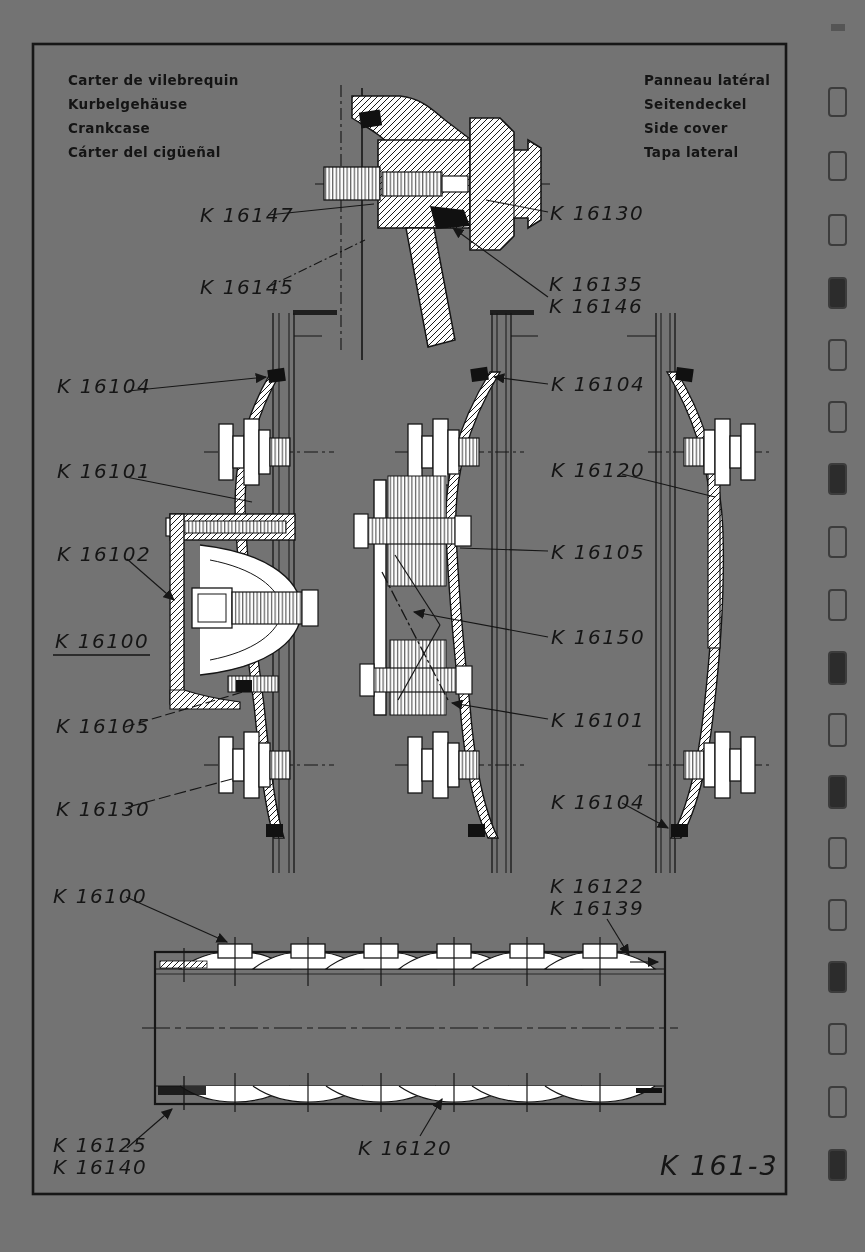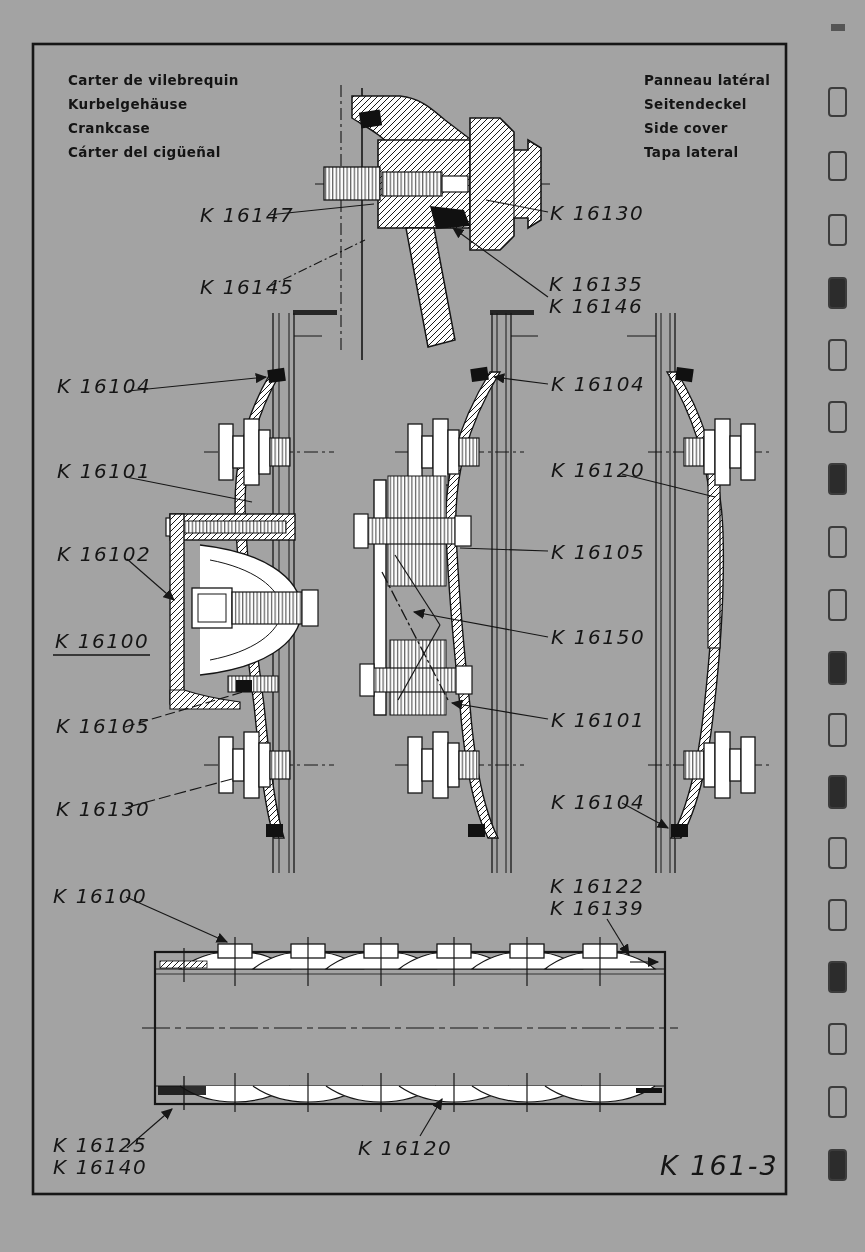--- a/index.html
+++ b/index.html
@@ -1,17 +1,17 @@
 <!DOCTYPE html>
 <html><head>
 <meta charset="utf-8">
 <style>
   html,body{margin:0;padding:0;background:#ffffff;}
   .paper{
-    position:relative;width:865px;height:1252px;background:#a3a3a3;overflow:hidden;
+    position:relative;width:865px;height:1252px;background:#737373;overflow:hidden;
     font-family:"DejaVu Sans",sans-serif;
   }
   svg{position:absolute;left:0;top:0;}
   .hd{font-family:"DejaVu Sans",sans-serif;font-weight:700;font-size:13.5px;fill:#141414;letter-spacing:.4px;}
   .lbl{font-family:"DejaVu Sans",sans-serif;font-style:italic;font-size:20px;fill:#151515;letter-spacing:1.6px;}
   .dn{font-family:"DejaVu Sans",sans-serif;font-style:italic;font-size:27px;fill:#151515;letter-spacing:2px;}
   .ld{stroke:#161616;stroke-width:1.15;fill:none;}
   .ol{stroke:#161616;fill:none;}
 </style>
 </head>

